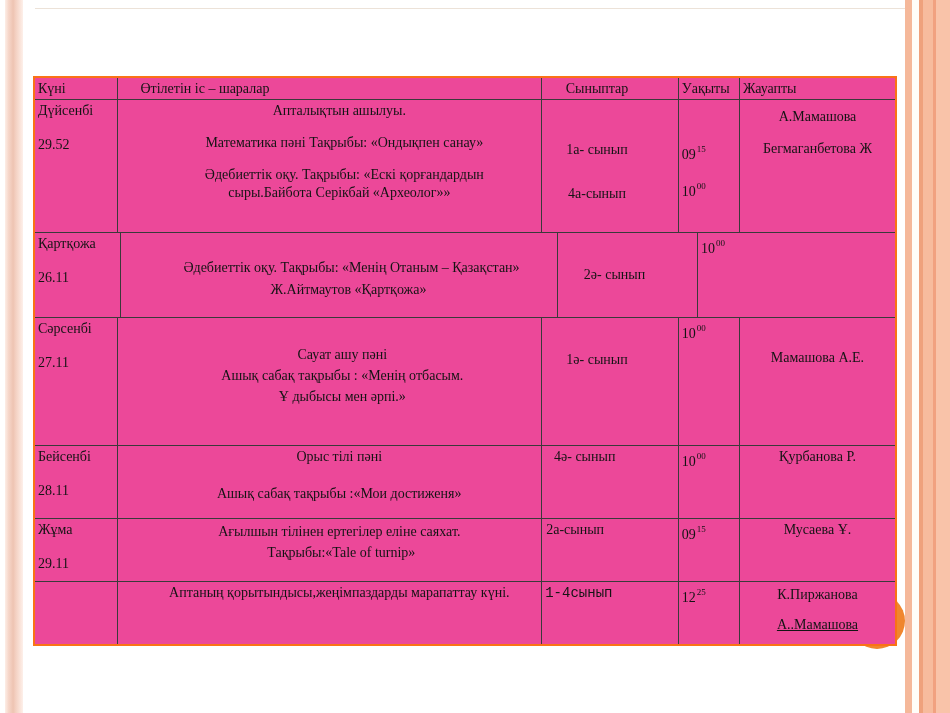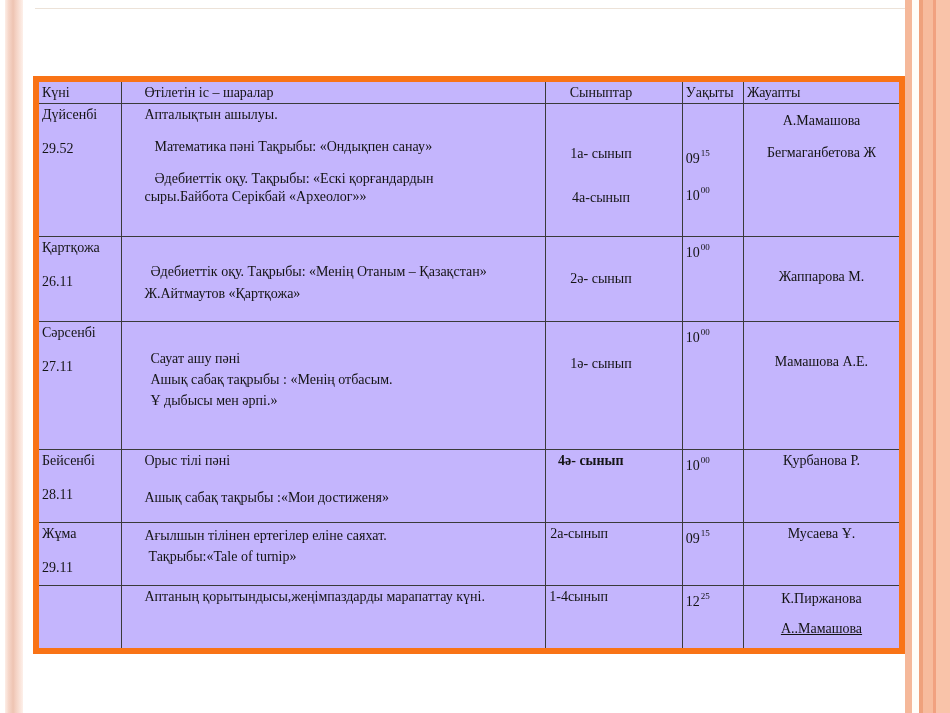--- a/index.html
+++ b/index.html
@@ -13,31 +13,31 @@
       #f5b89a 0px,#f5b89a 7px,
       #fffdf9 7px,#fffdf9 14px,
       #efa17c 14px,#efa17c 18px,
       #f7bb9d 18px,#f7bb9d 28px,
       #f1a180 28px,#f1a180 31px,
       #f9c3a9 31px,#f9c3a9 45px);}
   .top-line{position:absolute;left:35px;top:8px;width:870px;height:1px;background:#ece2d8;}
   .accent-circle{position:absolute;left:849px;top:593px;width:56px;height:56px;border-radius:50%;
     background:#f0862e;}
   
-  .tbl{position:absolute;left:33px;top:76px;width:860px;border:6px solid #f97316;background:#c4b5fd;
+  .tbl{position:absolute;left:33px;top:76px;width:860px;border:2px solid #f97316;background:#ec4899;
        font-size:14px;line-height:18px;}
   .row{display:flex;border-top:1px solid #3a3a3a;box-sizing:border-box;}
   .row.head{border-top:none;height:21px;}
   .c{box-sizing:border-box;border-left:1px solid #3a3a3a;padding:2px 3px;overflow:hidden;}
   .c:first-child{border-left:none;}
   .c1{width:85px;}.c2{width:437px;}.c3{width:114px;}.c4{width:63px;margin-left:26px;}.c5{width:161px;}
   .r1{height:133px;}.r2{height:85px;}.r3{height:128px;}.r4{height:73px;}.r5{height:63px;}.r6{height:63px;}
   .center{text-align:center;}
   .c2{padding-left:22px;}
-  p.ev{margin:0;}
+  p.ev{margin:0;text-align:center;}
   .day-cell .date{margin-top:16px;}
   .time{white-space:nowrap;}
   sup{font-size:9px;position:relative;top:-1px;left:1px;}
   
   .r1 .c2 .ev+.ev{margin-top:14px;}
   .r1 .c2 .ind{text-indent:10px;}
   .r1 .c2 .cont{margin-top:0 !important;}
   .r1 .c3{padding-top:41px;}
   .r1 .c3 .cls+.cls{margin-top:26px;}
   .r1 .c4{padding-top:41px;}
@@ -48,28 +48,28 @@
   .r2 .c2{line-height:22px;}
   .r2 .c2 .ev:first-child{margin-top:22px;text-indent:6px;}
   .r2 .c3{padding-top:33px;}
   .r2 .c5{padding-top:31px;}
   
   .r3 .c2{padding-top:26px;line-height:21px;text-indent:6px;}
   .r3 .c3{padding-top:33px;}
   .r3 .c5{padding-top:31px;}
   
   .r4 .c2 .ev+.ev{margin-top:19px;}
-  .r4 .c3{padding-left:12px;font-weight:bold;}
+  .r4 .c3{padding-left:12px;}
   .r4 .c5{padding-top:2px;}
   
   .r5 .c2{line-height:21px;}
   .r5 .c2 .ev+.ev{text-indent:4px;}
   .r5 .c3{padding-left:4px;}
   
-  .r6 .c3{}
+  .r6 .c3{font-family:Liberation Mono, monospace;}
   .r6 .c5{padding-top:4px;}
   .r6 .c5 .rsp+.rsp{margin-top:12px;text-decoration:underline;}
 </style>
 </head>
 <body>
 
 <div class="page">
   <div class="stripe-left"></div>
   <div class="stripe-right"></div>
   <div class="top-line"></div>
@@ -118,23 +118,20 @@
       <div class="c c2">
         <p class="ev">Әдебиеттік оқу. Тақрыбы: «Менің Отаным – Қазақстан»</p>
         <p class="ev">Ж.Айтмаутов «Қартқожа»</p>
       </div>
       <div class="c c3 center">
         <div class="cls">2ә- сынып</div>
       </div>
       <div class="c c4">
         <div class="time"><span>10</span><sup>00</sup></div>
       </div>
-      <div class="c c5 center">
-        <div class="rsp">Жаппарова М.</div>
-      </div>
     </div>
 
     <div class="row r3">
       <div class="c c1 day-cell">
         <div class="day">Сәрсенбі</div>
         <div class="date">27.11</div>
       </div>
       <div class="c c2">
         <p class="ev">Сауат ашу пәні</p>
         <p class="ev">Ашық сабақ тақрыбы : «Менің отбасым.</p>

